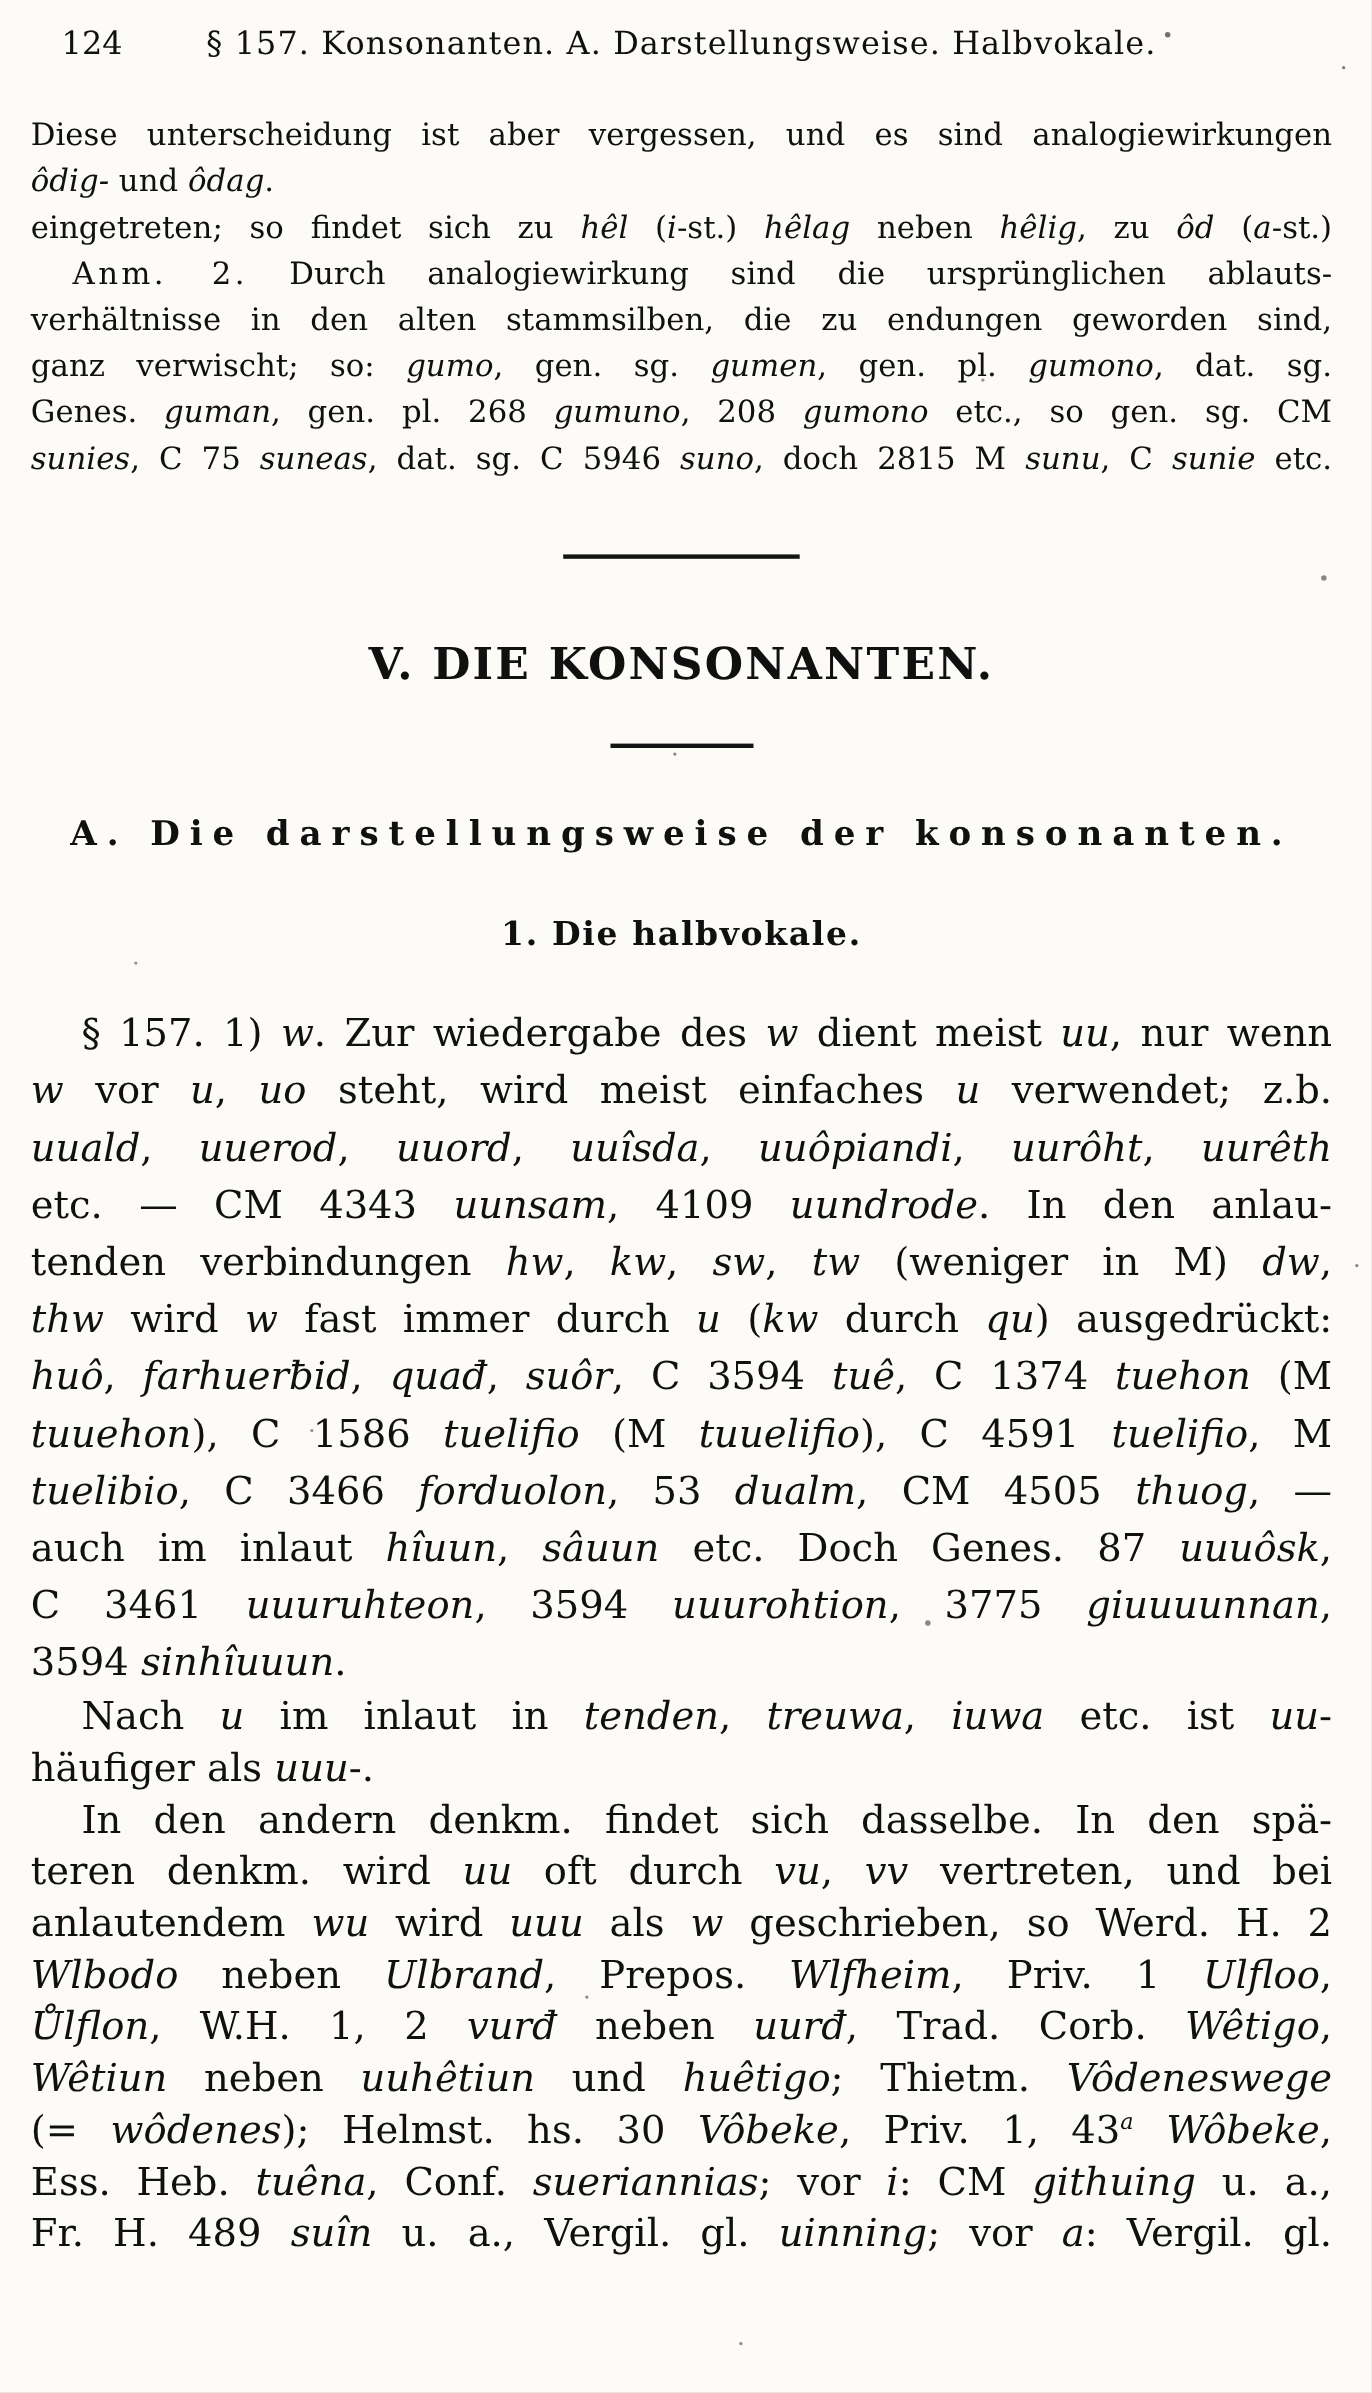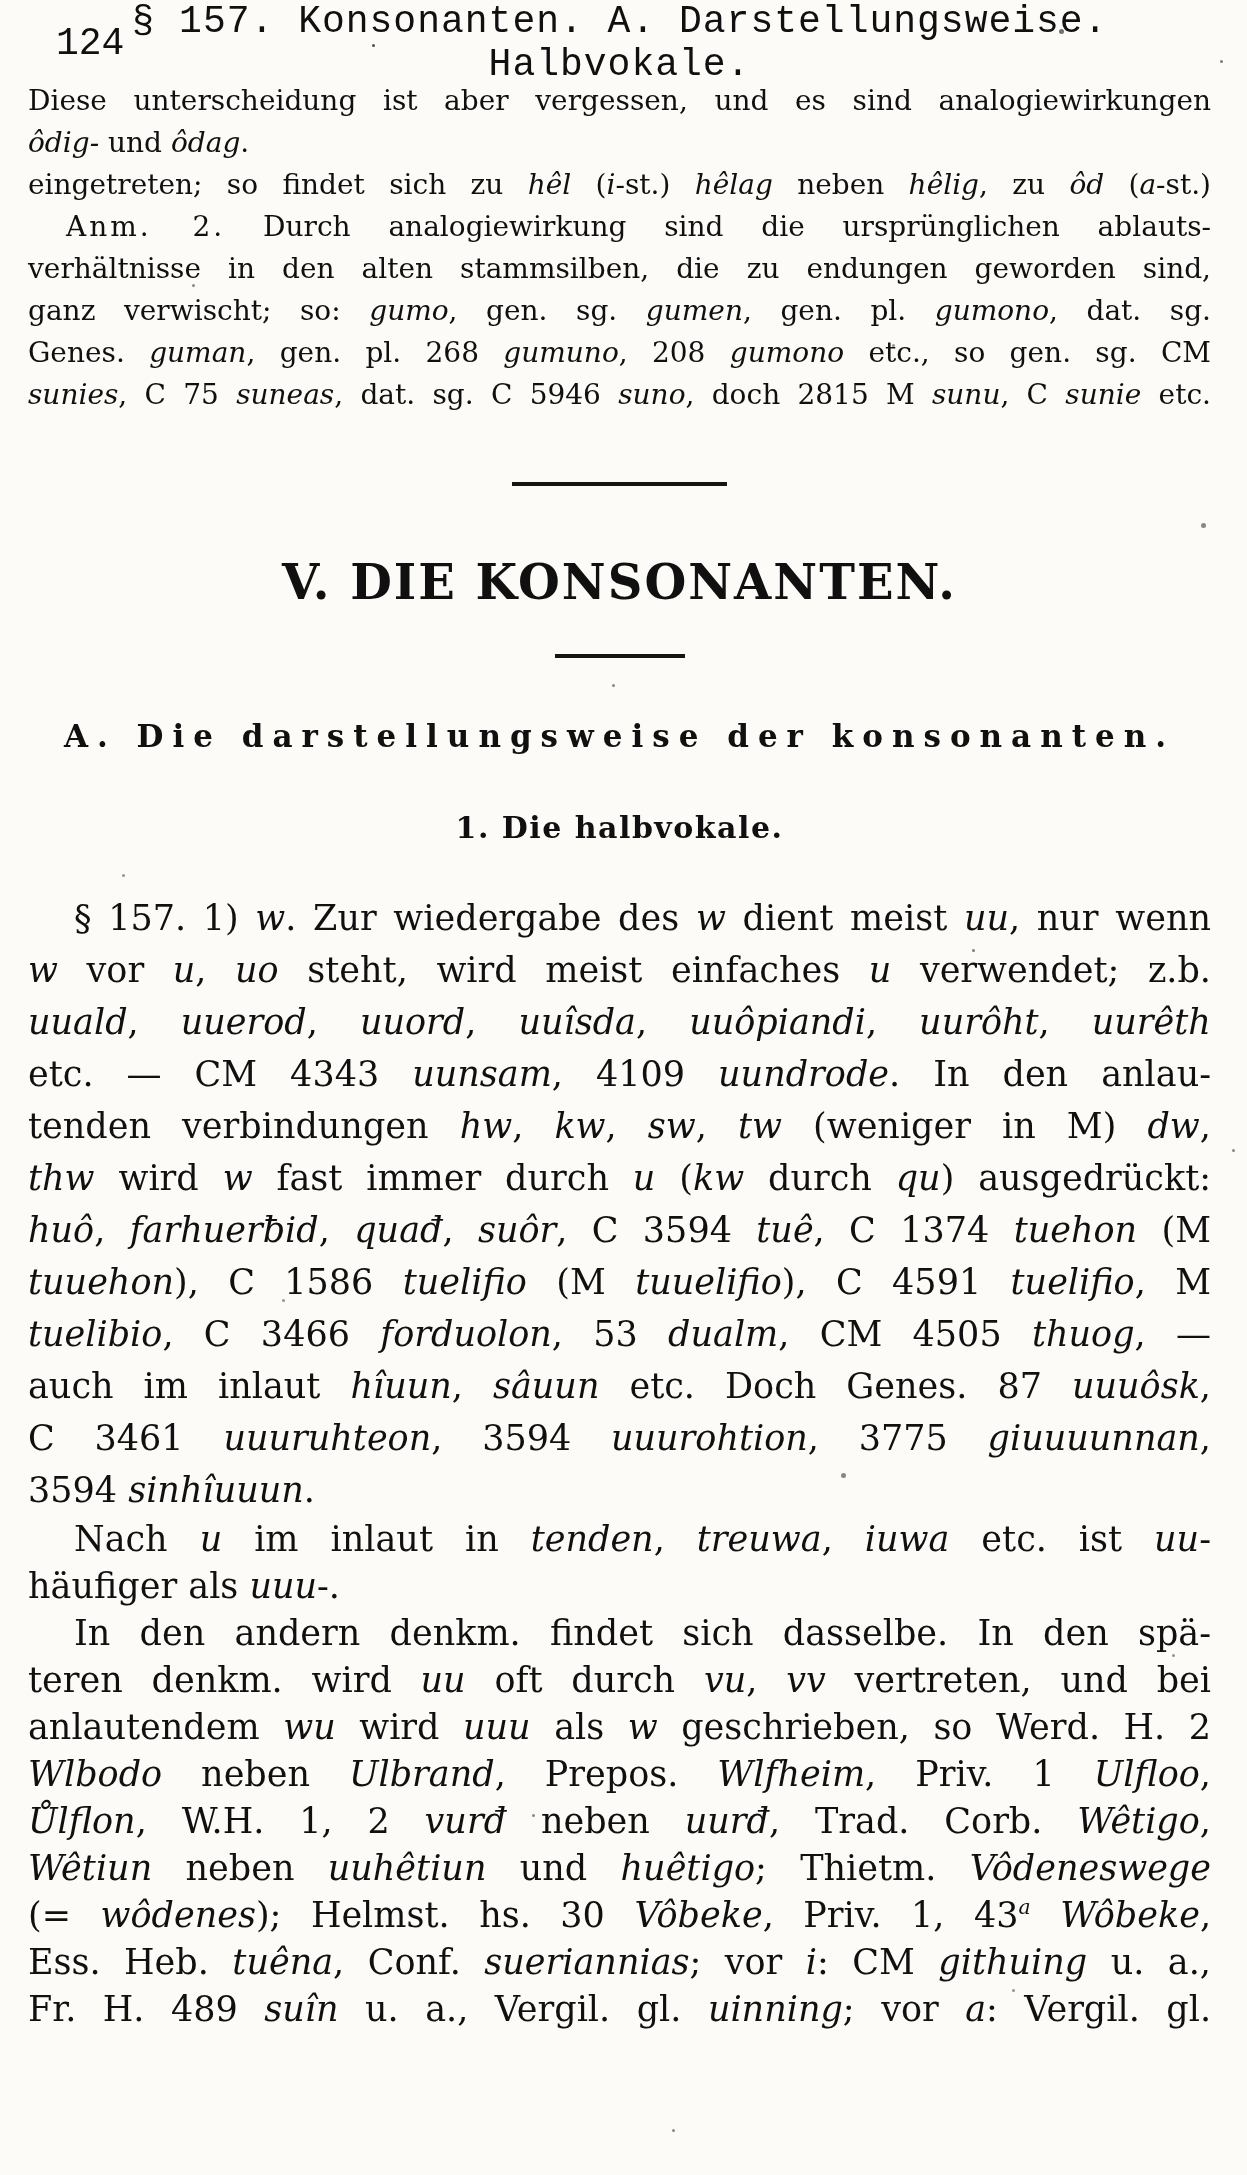--- a/index.html
+++ b/index.html
@@ -8,21 +8,21 @@
     width:1247px; height:2175px;
     margin:0 auto;
     background:#fcfbf8;
     color:#101010;
     font-family:"DejaVu Serif","Liberation Serif",serif;
     overflow:hidden;
   }
   .content { padding:0 36px 0 28px; }
 
   
-  .pagehead { position:relative; height:44px; font-size:38px;font-family:Liberation Mono, monospace; }
+  .pagehead { position:relative; padding-top:22px; height:44px; font-size:29px; }
   .pagenum  { position:absolute; left:28px; top:22px; }
   .runtitle { display:block; text-align:center; letter-spacing:1px; }
 
   
   .front { margin-top:36px; font-size:28px; --ind:38px; }
   .main  { margin-top:46px; font-size:35px; --ind:46px; }
 
   .para { margin:0; }
   .tline { text-align:justify; text-align-last:left; }
   .tline.just { text-align-last:justify; }
@@ -32,21 +32,21 @@
   .sp { letter-spacing:3px; }
 
   
   .rule { background:#151515; height:4px; margin-left:auto; margin-right:auto; }
   .rule1 { width:215px; margin-top:66px; }
   .rule2 { width:130px; margin-top:46px; }
 
   
   h1.chapter {
     margin:70px 0 0 0; text-align:center;
-    font-size:48px; font-weight:bold; letter-spacing:2px; line-height:52px;
+    font-size:40px; font-weight:bold; letter-spacing:2px; line-height:52px;
   }
   h2.section {
     margin:58px 0 0 0; text-align:center;
     font-size:31px; font-weight:bold; letter-spacing:9px; line-height:40px;
   }
   h3.subsection {
     margin:54px 0 0 0; text-align:center;
     font-size:30px; font-weight:bold; letter-spacing:1.5px; line-height:36px;
   }
 

